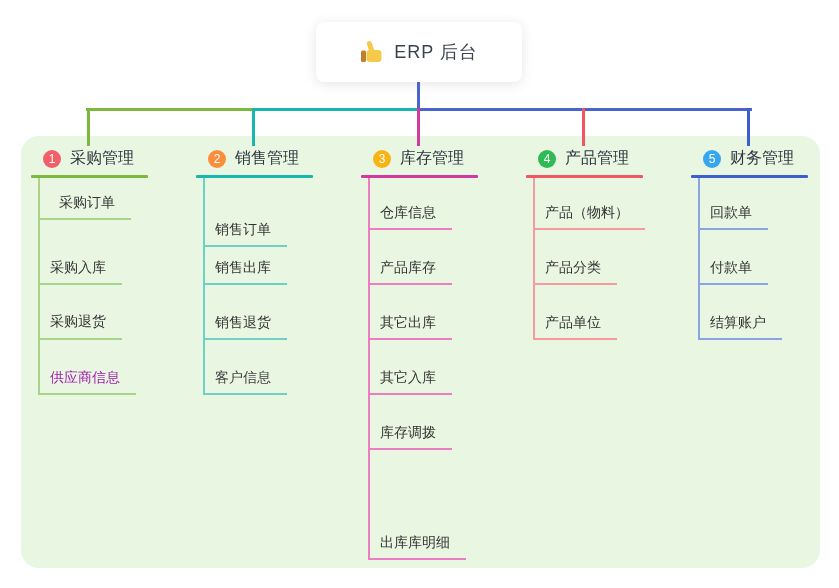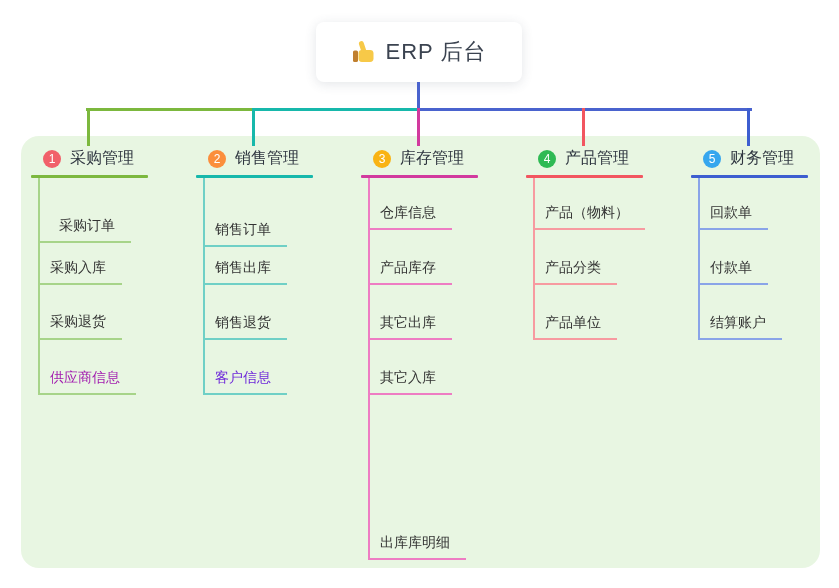--- a/index.html
+++ b/index.html
@@ -4,21 +4,21 @@
 <style>
   html,body{margin:0;padding:0;background:#ffffff;width:839px;height:588px;overflow:hidden;
     font-family:"Liberation Sans","DejaVu Sans",sans-serif;}
   #stage{position:relative;width:839px;height:588px;}
   
   #panel{position:absolute;left:21px;top:136px;width:799px;height:432px;border-radius:18px;}
   
   #root-card{position:absolute;left:316px;top:22px;width:206px;height:60px;background:#ffffff;
     border-radius:8px;box-shadow:0 2px 12px rgba(60,70,90,.14);display:flex;align-items:center;
     justify-content:center;gap:10px;}
-  #root-card .root-title{font-size:22px;color:#3b4350;letter-spacing:1px;}
+  #root-card .root-title{font-size:18px;color:#3b4350;letter-spacing:1px;}
   
   .line{position:absolute;}
   
   .column{position:absolute;width:165px;}
   .btitle{display:flex;align-items:center;gap:9px;height:27px;padding-left:12px;}
   .badge{width:18px;height:18px;border-radius:50%;color:#fff;font-size:12px;line-height:18px;
     text-align:center;flex:0 0 18px;}
   .blabel{font-size:16px;color:#2f3640;white-space:nowrap;}
   .bunderline{width:117px;height:3px;margin-top:3px;border-radius:1px;}
   .kidline{position:absolute;left:7px;width:2px;}
@@ -56,48 +56,49 @@
       <div class="line" style="left: 747px; top: 108px; width: 3px; height: 38px; background: rgb(61, 94, 208);"></div>
     </div>
   <div id="columns">
       <div class="column" style="left: 31px; top: 145px;">
         <div class="btitle">
           <span class="badge" style="background: rgb(241, 96, 106);">1</span>
           <span class="blabel" style="color: rgb(47, 54, 64);">采购管理</span>
         </div>
         <div class="bunderline" style="background: rgb(124, 184, 62);"></div>
         <div class="kidline" style="top: 33px; height: 217px; background: rgb(167, 212, 137);"></div>
-        <div class="child" style="top: 70px; border-bottom-color: rgb(167, 212, 137); color: rgb(51, 51, 51); padding-left: 21px;">采购订单</div>
+        <div class="child" style="top: 47px; border-bottom-color: rgb(167, 212, 137); color: rgb(51, 51, 51); padding-left: 21px;">采购订单</div>
         <div class="child" style="top: 112px; border-bottom-color: rgb(167, 212, 137); color: rgb(51, 51, 51);">采购入库</div>
         <div class="child" style="top: 167px; border-bottom-color: rgb(167, 212, 137); color: rgb(51, 51, 51); font-family: Liberation Mono, monospace;">采购退货</div>
         <div class="child" style="top: 222px; border-bottom-color: rgb(167, 212, 137); color: #a21caf;">供应商信息</div>
       </div>
       <div class="column" style="left: 196px; top: 145px;">
         <div class="btitle">
           <span class="badge" style="background: rgb(251, 142, 60);">2</span>
           <span class="blabel" style="color: rgb(47, 54, 64);">销售管理</span>
         </div>
         <div class="bunderline" style="background: rgb(23, 184, 171);"></div>
         <div class="kidline" style="top: 33px; height: 217px; background: rgb(111, 208, 198);"></div>
         <div class="child" style="top: 74px; border-bottom-color: rgb(111, 208, 198); color: rgb(51, 51, 51);">销售订单</div>
         <div class="child" style="top: 112px; border-bottom-color: rgb(111, 208, 198); color: rgb(51, 51, 51);">销售出库</div>
         <div class="child" style="top: 167px; border-bottom-color: rgb(111, 208, 198); color: rgb(51, 51, 51);">销售退货</div>
-        <div class="child" style="top: 222px; border-bottom-color: rgb(111, 208, 198); color: #6d28d9;">客户信息</div>
+        <div class="child" style="top: 222px; border-bottom-color: rgb(111, 208, 198); color: #404040;">客户信息</div>
       </div>
       <div class="column" style="left: 361px; top: 145px;">
         <div class="btitle">
           <span class="badge" style="background: rgb(249, 179, 19);">3</span>
           <span class="blabel" style="color: rgb(47, 54, 64);">库存管理</span>
         </div>
         <div class="bunderline" style="background: rgb(210, 58, 158);"></div>
         <div class="kidline" style="top: 33px; height: 382px; background: rgb(238, 124, 195);"></div>
         <div class="child" style="top: 57px; border-bottom-color: rgb(238, 124, 195); color: rgb(51, 51, 51);">仓库信息</div>
         <div class="child" style="top: 112px; border-bottom-color: rgb(238, 124, 195); color: rgb(51, 51, 51);">产品库存</div>
         <div class="child" style="top: 167px; border-bottom-color: rgb(238, 124, 195); color: rgb(51, 51, 51);">其它出库</div>
         <div class="child" style="top: 222px; border-bottom-color: rgb(238, 124, 195); color: rgb(51, 51, 51);">其它入库</div>
+        <div class="child" style="top: 277px; border-bottom-color: rgb(238, 124, 195); color: rgb(51, 51, 51);">库存调拨</div>
         <div class="child" style="top: 387px; border-bottom-color: rgb(238, 124, 195); color: rgb(51, 51, 51);">出库库明细</div>
       </div>
       <div class="column" style="left: 526px; top: 145px;">
         <div class="btitle">
           <span class="badge" style="background: rgb(47, 186, 84);">4</span>
           <span class="blabel" style="color: rgb(47, 54, 64);">产品管理</span>
         </div>
         <div class="bunderline" style="background: rgb(242, 86, 96);"></div>
         <div class="kidline" style="top: 33px; height: 162px; background: rgb(247, 154, 160);"></div>
         <div class="child" style="top: 57px; border-bottom-color: rgb(247, 154, 160); color: rgb(51, 51, 51);">产品（物料）</div>

